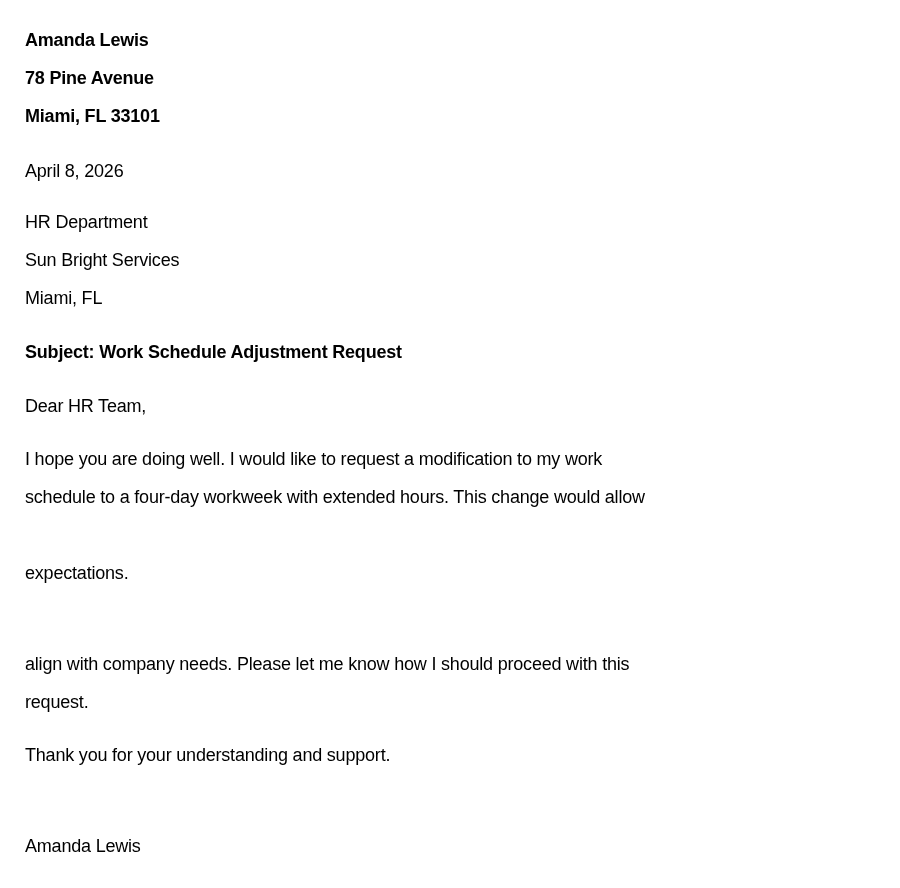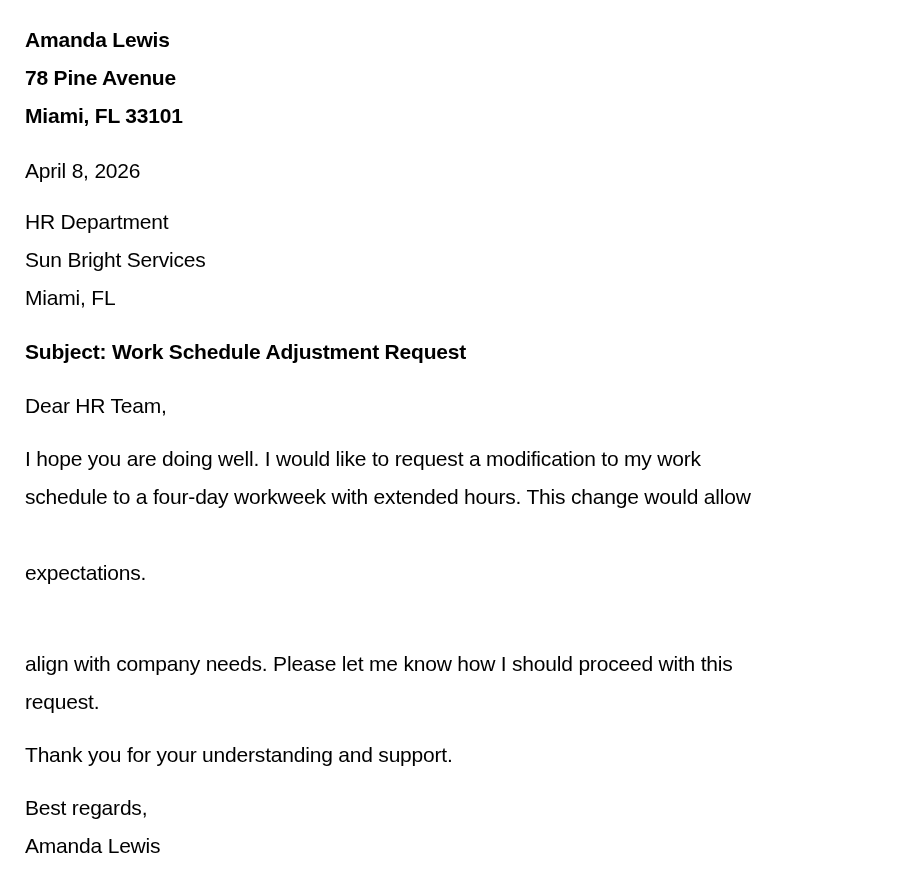--- a/index.html
+++ b/index.html
@@ -2,21 +2,21 @@
 <html><head>
 <meta charset="utf-8">
 <style>
   html, body { margin: 0; padding: 0; background: #ffffff; }
   body { width: 900px; height: 888px; overflow: hidden; }
   .page {
     position: relative;
     width: 900px; height: 692px;
     font-family: "Liberation Sans", "DejaVu Sans", sans-serif;
     color: #000000;
-    font-size: 21px;
+    font-size: 18px;
     letter-spacing: -0.2px;
   }
   .line { position: absolute; left: 25px; white-space: nowrap; line-height: 28px; }
   .bold { font-weight: bold; }
 </style>
 </head>
 <body>
 
 <div class="page">
   <div class="line bold" style="top:26px">Amanda Lewis</div>
@@ -35,15 +35,14 @@
 
   <div class="line" style="top:445px">I hope you are doing well. I would like to request a modification to my work</div>
   <div class="line" style="top:483px">schedule to a four-day workweek with extended hours. This change would allow</div>
   <div class="line" style="top:559px">expectations.</div>
 
   <div class="line" style="top:650px">align with company needs. Please let me know how I should proceed with this</div>
   <div class="line" style="top:688px">request.</div>
 
   <div class="line" style="top:741px">Thank you for your understanding and support.</div>
 
-  <div class="line" style="top:794px">Best regards,</div>
   <div class="line" style="top:832px">Amanda Lewis</div>
 </div>
 
 </body></html>

